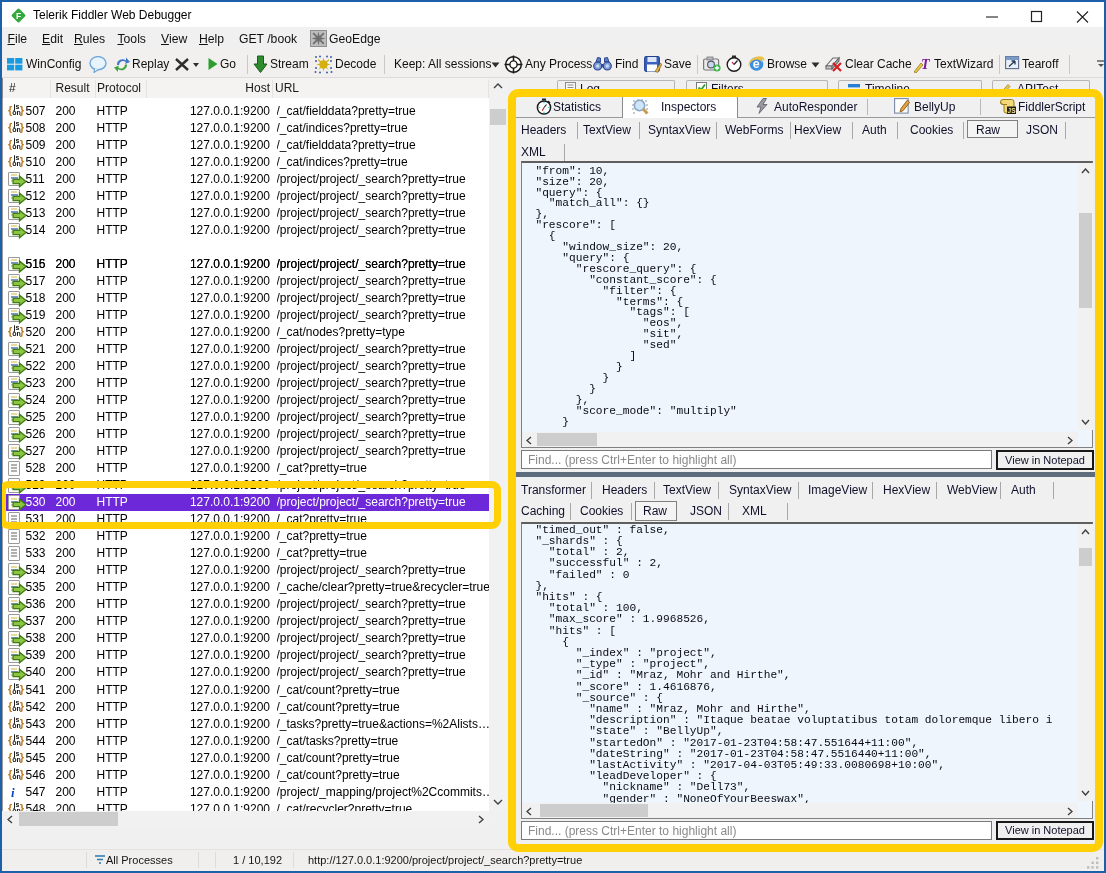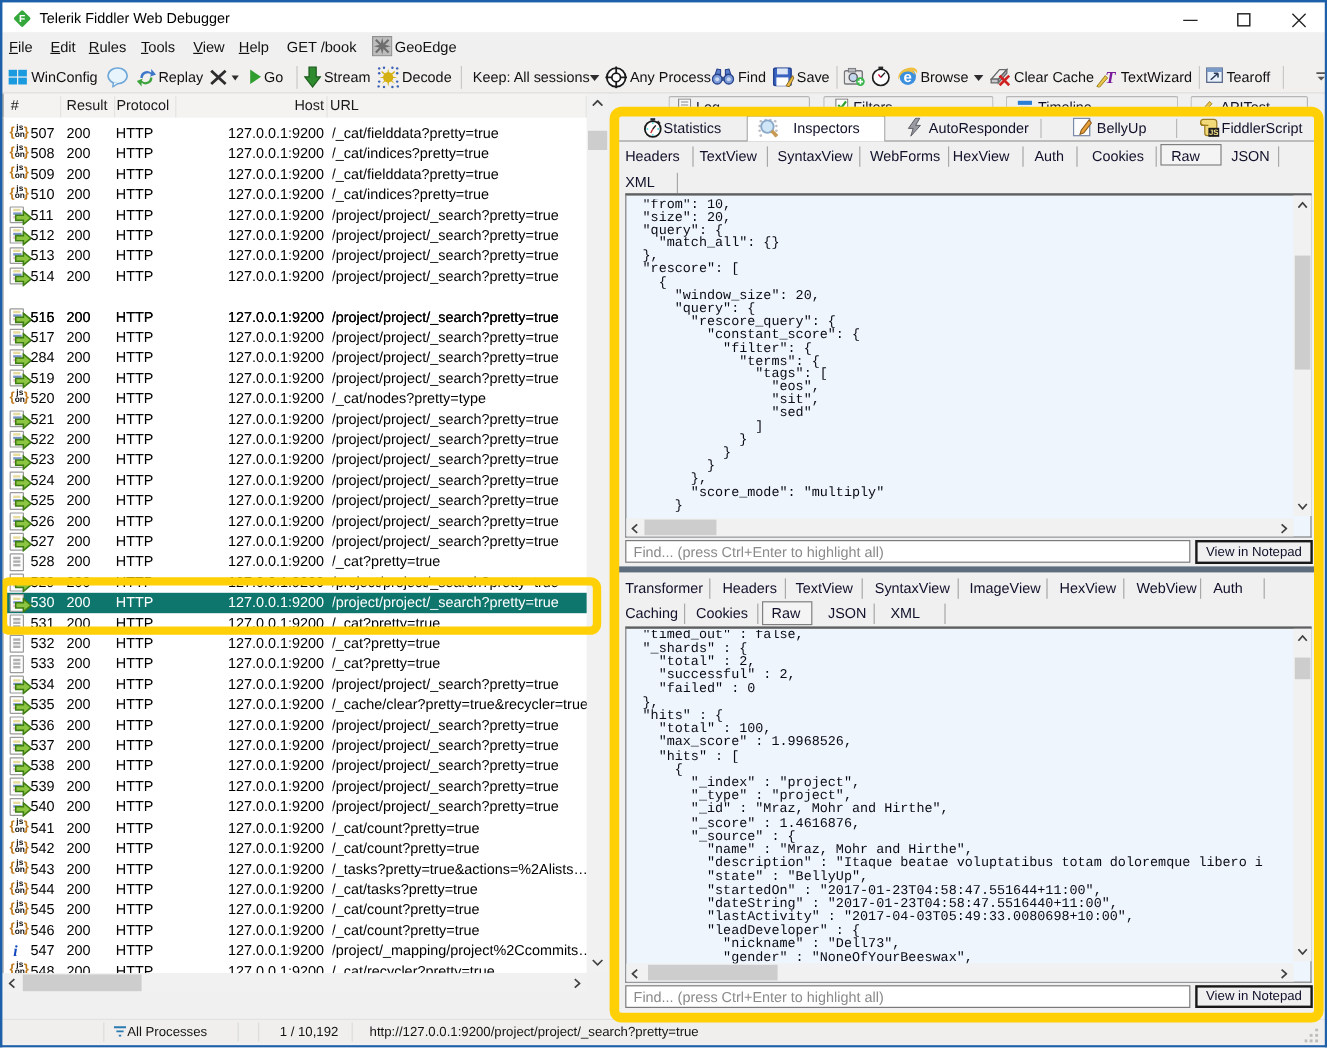--- a/index.html
+++ b/index.html
@@ -22,21 +22,21 @@
 #lheader{position:absolute;left:2px;top:78px;width:487px;height:20px;background:#f4f3f2;font-size:12px;color:#1a1a1a;border-left:1px solid #8a8a8a}
 #lheader span{position:absolute;top:3px}
 #list{position:absolute;left:2px;top:98px;width:487px;height:713px;background:#fff;overflow:hidden;border-left:1px solid #9a9a9a}
 .row{position:absolute;left:0px;width:487px;height:17.05px;font-size:12px;color:#000}
 .row span{position:absolute;top:1.5px}
 .row .cn{left:22.5px}
 .row .cr{left:52.5px}
 .row .cp{left:93.5px}
 .row .ch{left:152px;width:115px;text-align:right}
 .row .cu{left:273.5px;width:215px;white-space:nowrap;overflow:hidden}
-.row.sel{background:#0f766e;color:#fff}
+.row.sel{background:#6d28d9;color:#fff}
 .icjs{position:absolute;left:5px;top:1.5px;width:16px;height:14px;font-size:8px;color:#000}
 .icjs .br{position:absolute;top:-0.5px;font-size:11px;line-height:14px;color:#c07a1e;font-weight:bold}
 .icjs .br:first-child{left:0}
 .icjs .br:last-child{right:0}
 .icjs .jo{position:absolute;left:3.5px;top:0.5px;width:10px}
 .icjs .jo i{display:block;font-style:normal;font-weight:bold;font-size:7px;line-height:6px;letter-spacing:0px;color:#111;text-align:center}
 .icpg{position:absolute;left:5px;top:1px;width:12px;height:14.5px;background:#fdfdfd;border:1.4px solid #9a9a9a;border-radius:1px}
 .icpg span{position:absolute;left:1.5px;height:2px;width:6.5px}
 .icpg .l1{top:1.5px;background:#e8dc9c}
 .icpg .l2{top:4.5px;background:#7a96c8;width:7.5px}
@@ -416,21 +416,21 @@
       </div>
 <div class="row" style="top:191.33px">
         <span class="icpg">
           <span class="l1"></span>
           <span class="l2"></span>
           <span class="l3"></span>
           <svg class="garr" width="15" height="13" viewBox="0 0 14 12">
             <path d="M1 4 L7 4 L7 1 L13 6 L7 11 L7 8 L1 8 Z" fill="#8bc541" stroke="#3e7d12" stroke-width="1.2"></path>
           </svg>
         </span>
-        <span class="cn">284</span>
+        <span class="cn">518</span>
         <span class="cr">200</span>
         <span class="cp">HTTP</span>
         <span class="ch">127.0.0.1:9200</span>
         <span class="cu">/project/project/_search?pretty=true</span>
       </div>
 <div class="row" style="top:208.36px">
         <span class="icpg">
           <span class="l1"></span>
           <span class="l2"></span>
           <span class="l3"></span>

